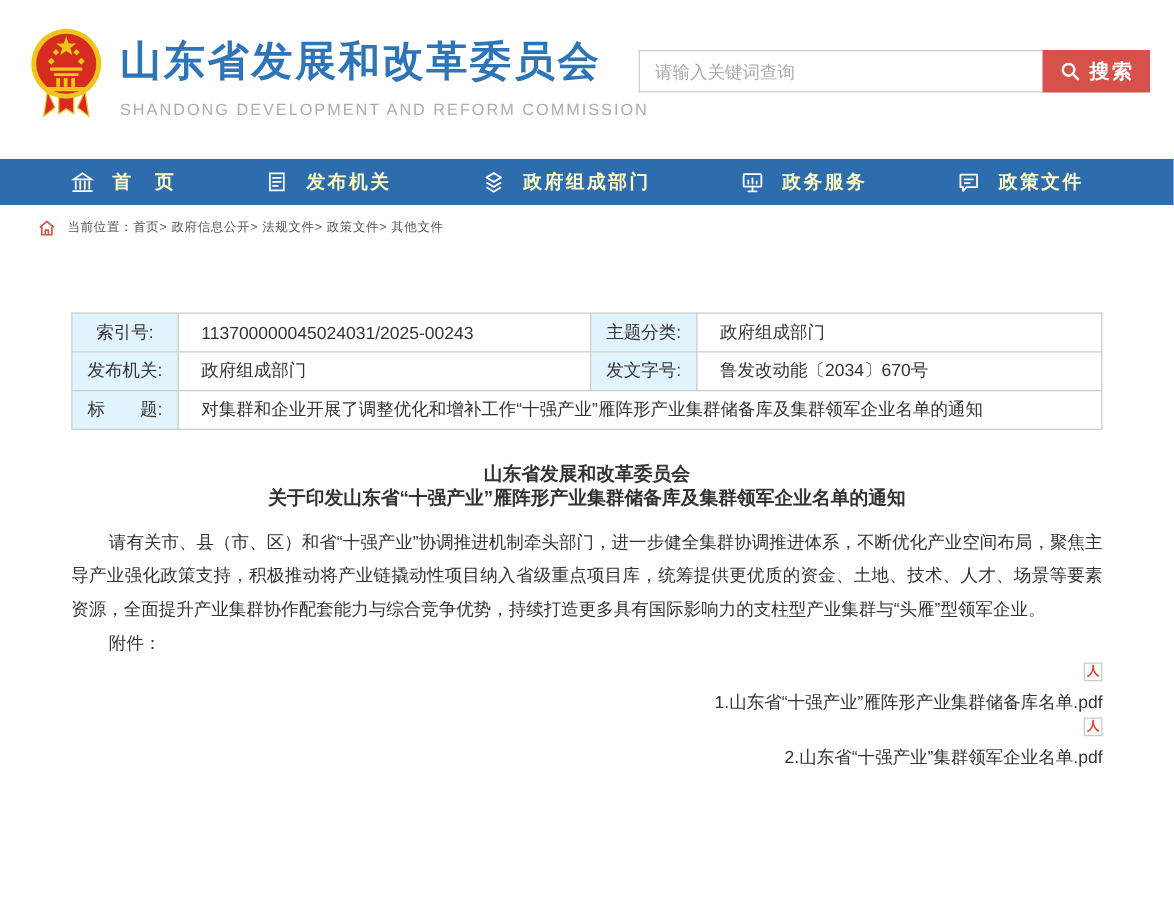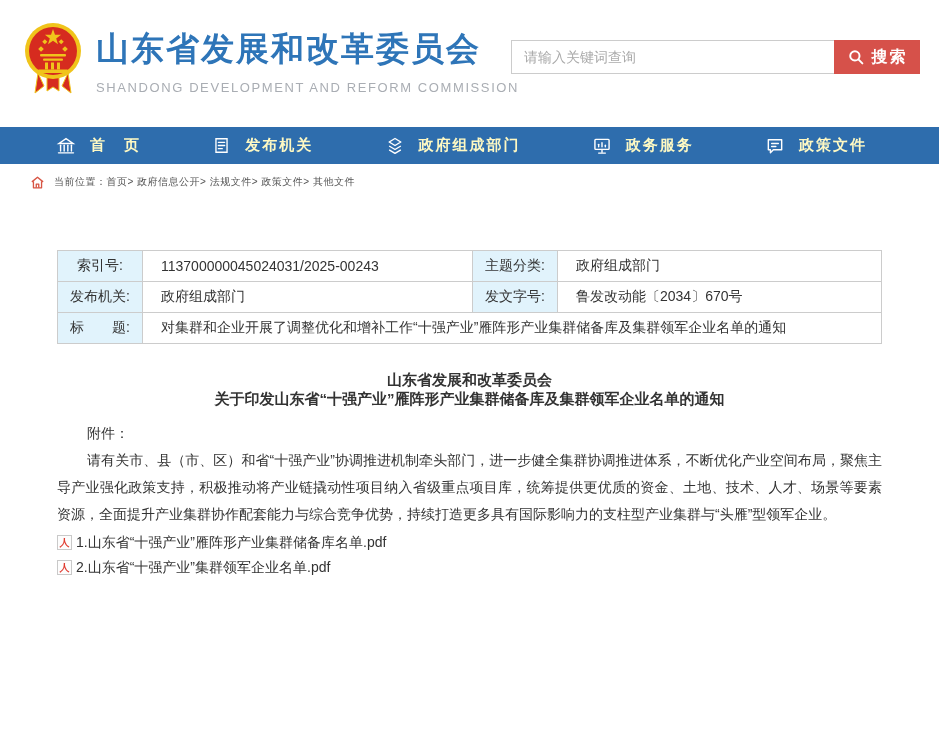--- a/index.html
+++ b/index.html
@@ -37,21 +37,21 @@
   .meta-table td { border:1px solid #ccc; height:31px; font-size:14px; padding:0 6px; }
   .meta-table td.lbl { background:#e1f3fc; text-align:center; width:85px; color:#333; }
   .meta-table td.val { padding-left:18px; background:#fff; }
 
   
   .doc { margin:26px 57px 0; }
   .doc-title { text-align:center; font-size:15px; font-weight:bold; line-height:19px; color:#333; }
   .doc-body { margin-top:12px; font-size:14px; line-height:27px; text-align:justify; color:#333; }
   .doc-body p.indent { text-indent:2.15em; }
   .attachments { margin-top:2px; }
-  .attach-row { display:flex; align-items:center; gap:4px; line-height:25px; cursor:pointer; }
+  .attach-row { display:flex; align-items:flex-end; gap:4px; line-height:25px; cursor:pointer;flex-direction:column; }
   .pdf-icon { width:15px; height:15px; border:1px solid #c9c9c9; background:#fdfdfd;
       display:inline-flex; align-items:center; justify-content:center;
       font-size:10px; font-weight:bold; color:#e03a2f; flex:0 0 auto; }
   .pdf-icon::before { content:"人"; }
   .attach-label { font-size:14px; color:#333; }
 </style>
 </head>
 <body>
 
 <div class="header">
@@ -190,22 +190,22 @@
     <td class="lbl">标　　题:</td>
     <td class="val" colspan="3">对集群和企业开展了调整优化和增补工作“十强产业”雁阵形产业集群储备库及集群领军企业名单的通知</td>
   </tr>
 </tbody>
   </table>
 
 <div class="doc">
   <div class="doc-title">山东省发展和改革委员会</div>
   <div class="doc-title">关于印发山东省“十强产业”雁阵形产业集群储备库及集群领军企业名单的通知</div>
   <div class="doc-body">
+    <p class="indent">请有关市、县（市、区）和省“十强产业”协调推进机制牵头部门，进一步健全集群协调推进体系，不断优化产业空间布局，聚焦主导产业强化政策支持，积极推动将产业链撬动性项目纳入省级重点项目库，统筹提供更优质的资金、土地、技术、人才、场景等要素资源，全面提升产业集群协作配套能力与综合竞争优势，持续打造更多具有国际影响力的支柱型产业集群与“头雁”型领军企业。</p>
     <p class="indent">附件：</p>
-    <p class="indent">请有关市、县（市、区）和省“十强产业”协调推进机制牵头部门，进一步健全集群协调推进体系，不断优化产业空间布局，聚焦主导产业强化政策支持，积极推动将产业链撬动性项目纳入省级重点项目库，统筹提供更优质的资金、土地、技术、人才、场景等要素资源，全面提升产业集群协作配套能力与综合竞争优势，持续打造更多具有国际影响力的支柱型产业集群与“头雁”型领军企业。</p>
   </div>
   <div class="attachments">
     <div class="attach-row">
       <span class="pdf-icon"></span>
       <span class="attach-label">1.山东省“十强产业”雁阵形产业集群储备库名单.pdf</span>
     </div>
     <div class="attach-row">
       <span class="pdf-icon"></span>
       <span class="attach-label">2.山东省“十强产业”集群领军企业名单.pdf</span>
     </div>

